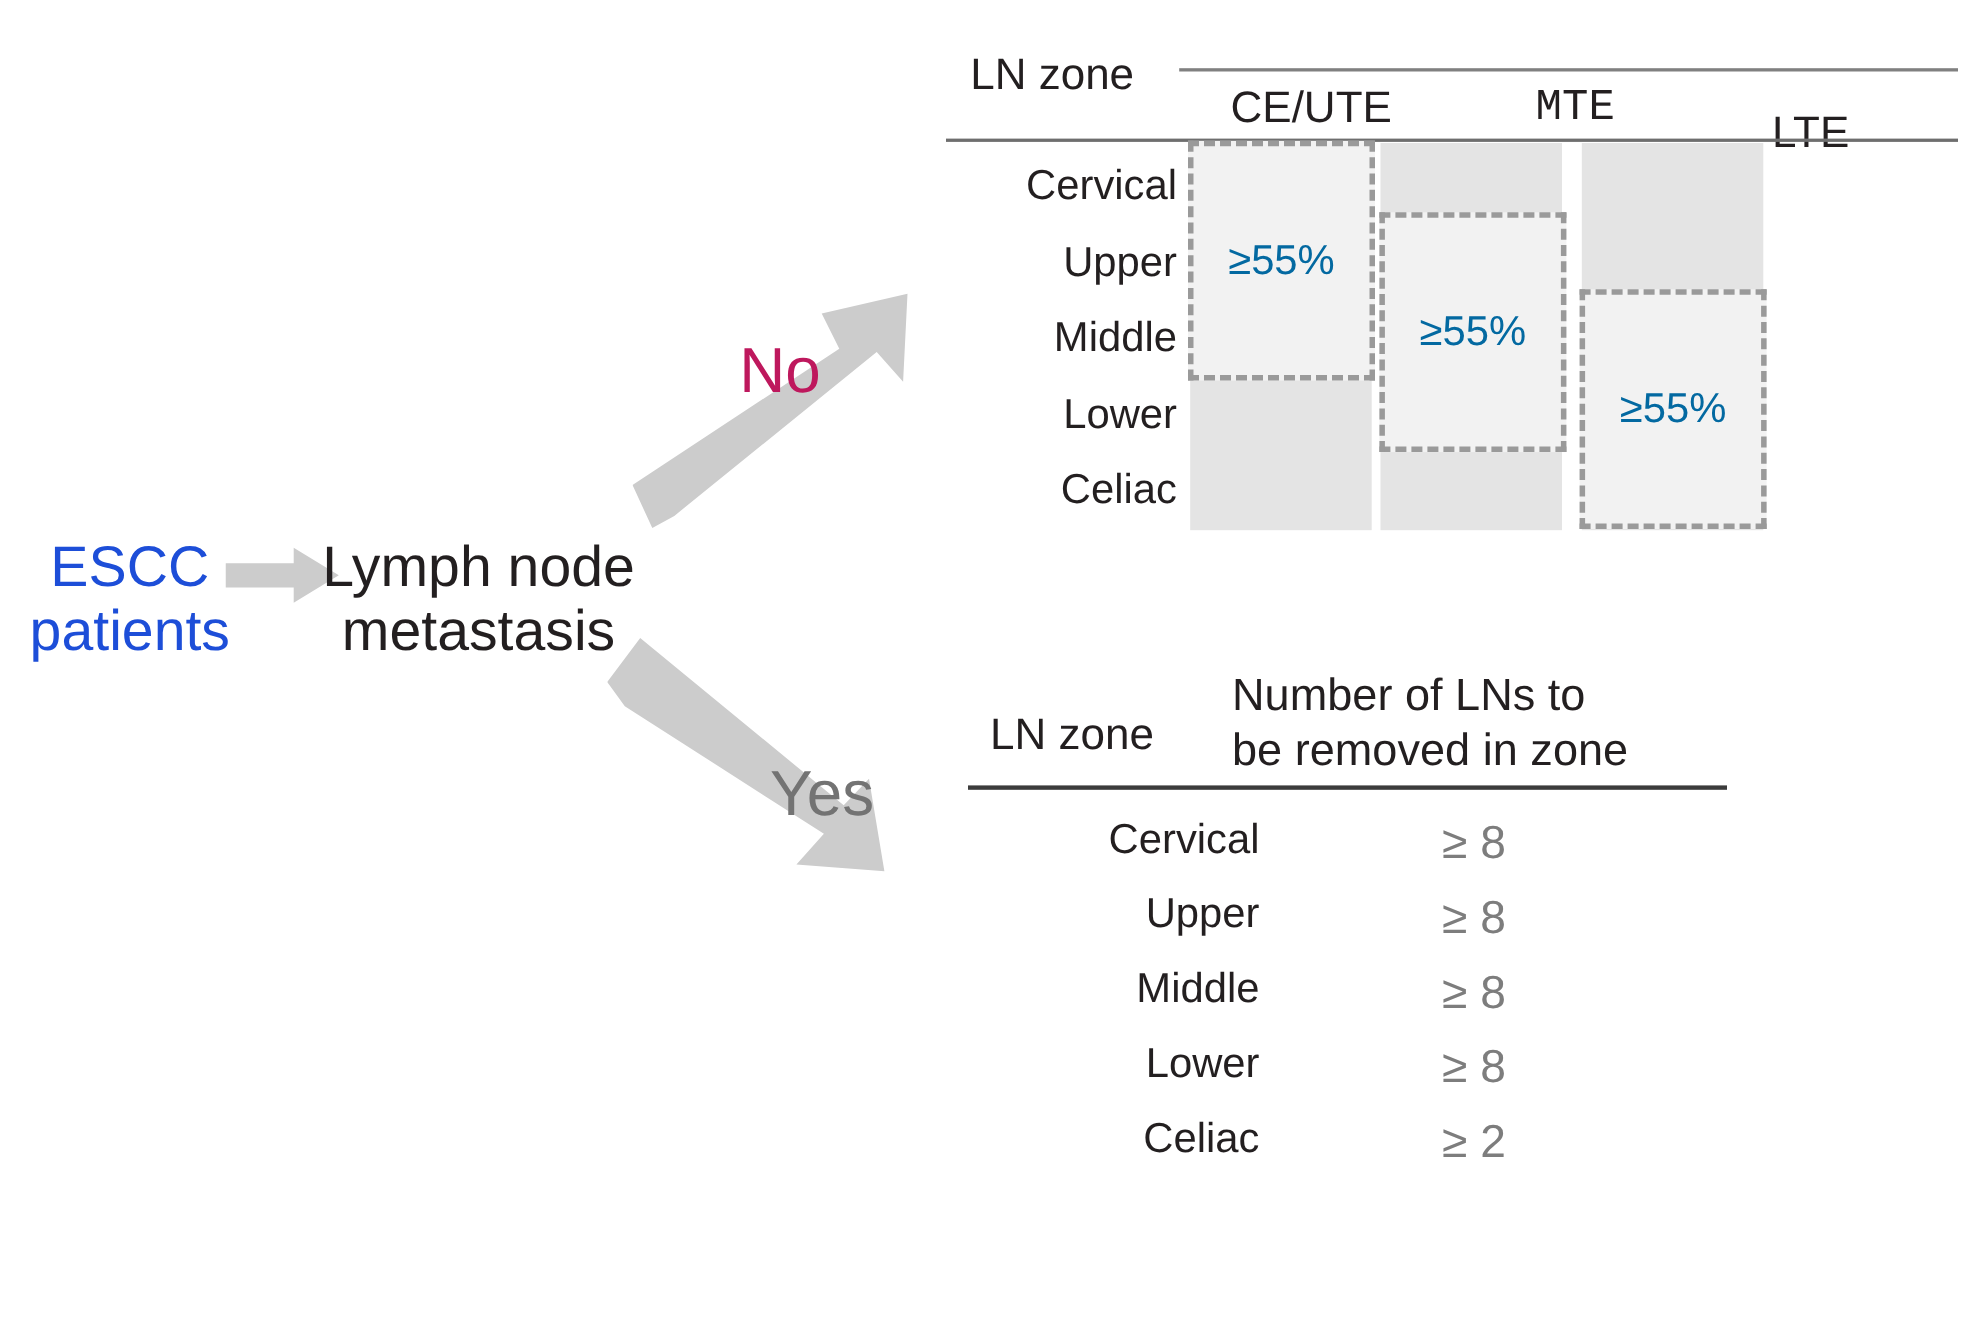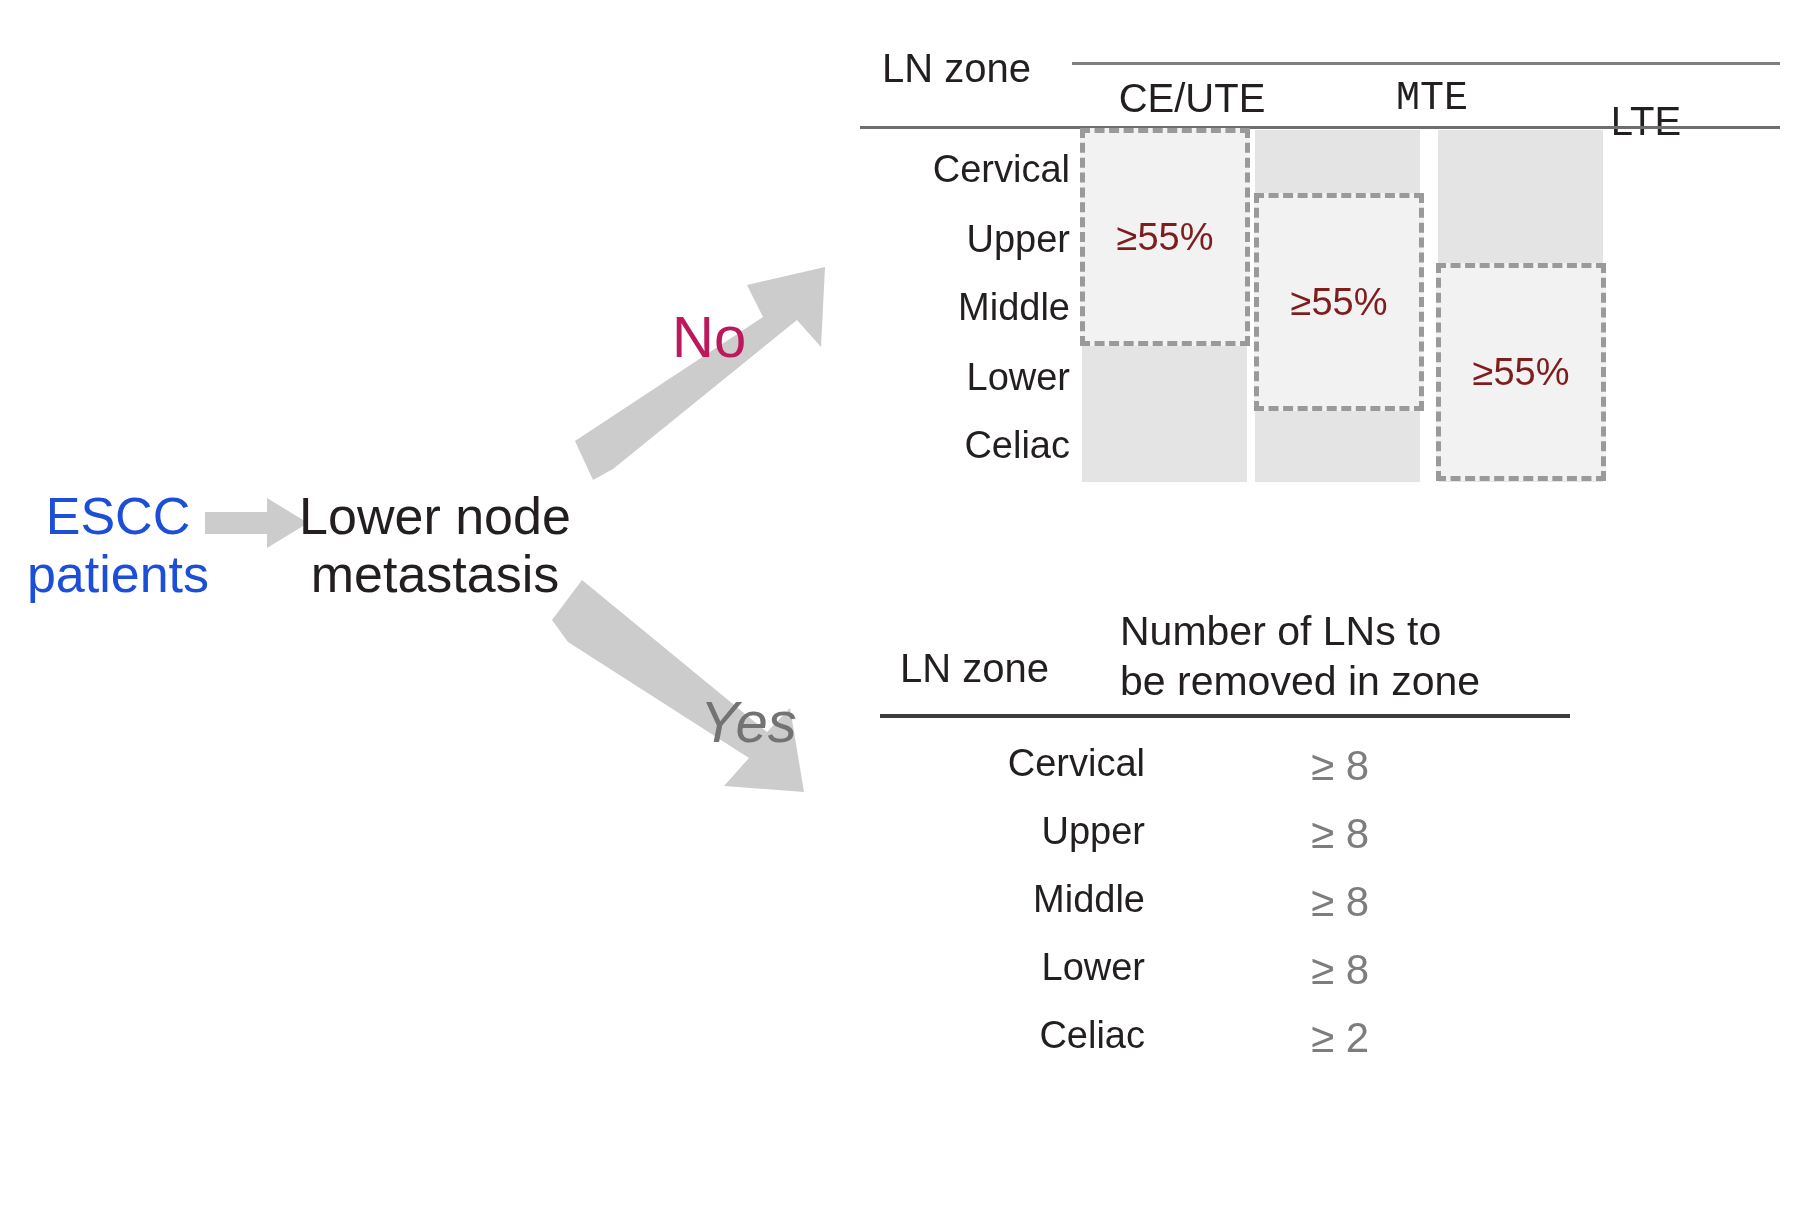--- a/index.html
+++ b/index.html
@@ -44,21 +44,20 @@
   
   #label-no {
     left: 672px; top: 305px;
     font-size: 58px;
     color: #be185d;
   }
   #label-yes {
     left: 700px; top: 690px;
     font-size: 58px;
     color: #737373;
-    font-style: italic;
   }
 
   
   #table-top {
     position: absolute;
     left: 860px; top: 8px;
     width: 930px; height: 480px;
   }
   #tt-lnzone {
     left: 22px; top: 38px;
@@ -109,21 +108,21 @@
     position: absolute;
     background: #f2f2f2;
     border: 5px dashed #9a9a9a;
     box-sizing: border-box;
     display: flex;
     align-items: center;
     justify-content: center;
   }
   .tt-dash span {
     font-size: 38px;
-    color: #7f1d1d;
+    color: #0369a1;
     white-space: nowrap;
   }
 
   
   #table-bottom {
     position: absolute;
     left: 880px; top: 610px;
     width: 700px; height: 600px;
   }
   #tb-lnzone {
@@ -164,21 +163,21 @@
 
 <div id="canvas">
 
   <div class="txt dark" id="flow-start">ESCC
 patients</div>
 
   <svg class="arrow" style="left:205px; top:490px;" width="105" height="70" viewBox="0 0 105 70">
     <polygon points="0,22 62,22 62,8 103,33 62,58 62,44 0,44" fill="#cccccc"></polygon>
   </svg>
 
-  <div class="txt dark" id="flow-decision">Lower node
+  <div class="txt dark" id="flow-decision">Lymph node
 metastasis</div>
 
   <svg class="arrow" style="left:575px; top:225px;" width="270" height="255" viewBox="0 0 270 255">
     <polygon points="18,255 0,216 188,92 172,60 250,42 246,122 222,95 38,244" fill="#cccccc"></polygon>
   </svg>
 
   <div class="txt" id="label-no">No</div>
 
   <svg class="arrow" style="left:552px; top:580px;" width="300" height="295" viewBox="0 0 300 295">
     <polygon points="0,40 30,0 215,152 238,128 252,212 172,206 197,178 16,62" fill="#cccccc"></polygon>

